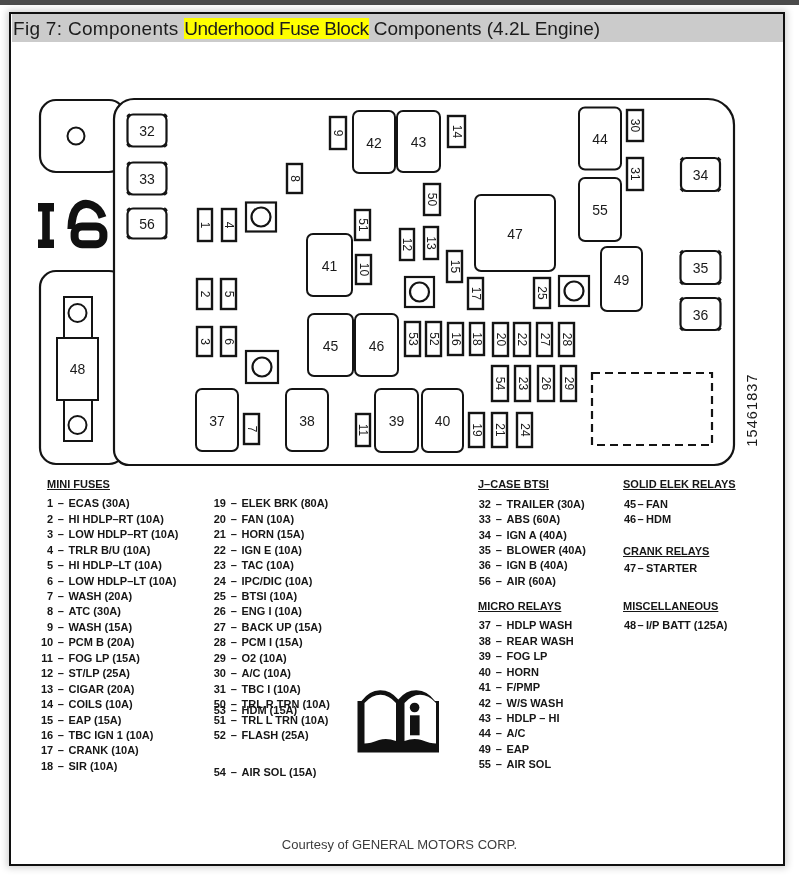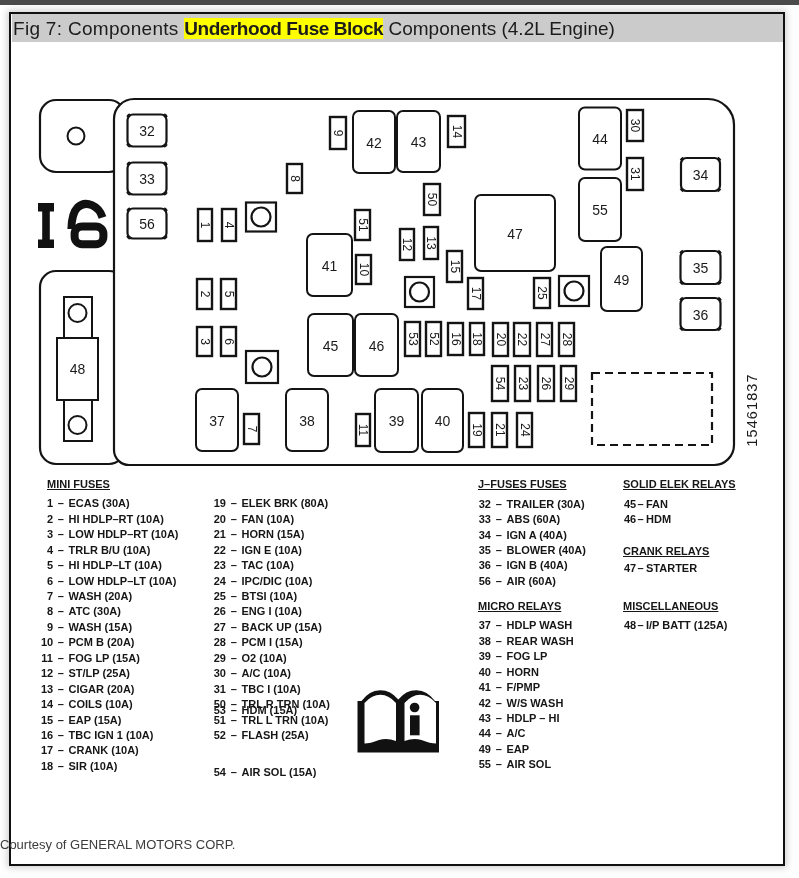--- a/index.html
+++ b/index.html
@@ -5,28 +5,28 @@
   html,body{margin:0;padding:0;}
   body{width:799px;height:878px;position:relative;background:#fff;
        font-family:"Liberation Sans",sans-serif;overflow:hidden;}
   #topbar{position:absolute;left:0;top:0;width:799px;height:5px;background:#4b4b4b;}
   #frame{position:absolute;left:9px;top:12px;width:776px;height:854px;
          border:2.5px solid #101010;box-sizing:border-box;background:#fff;
          box-shadow:0 0 7px 2px rgba(0,0,0,0.18);}
   #hdrbar{position:absolute;left:11.5px;top:14px;width:771px;height:28px;background:#cbcbcb;}
   #hdrtext{position:absolute;left:13px;top:18px;font-size:19px;color:#1c1c1c;white-space:pre;}
   #hdrtext .p1{letter-spacing:0.3px;}
-  #hdrtext .hl{letter-spacing:-0.45px;font-weight:bold;}
+  #hdrtext .hl{letter-spacing:-0.45px;}
   #hdrtext .hl{background:#ffff00;}
   .L{position:absolute;font-weight:bold;font-size:11px;color:#161616;white-space:pre;}
   .n{display:inline-block;text-align:right;}
   .d{display:inline-block;text-align:center;}
   .H{position:absolute;font-weight:bold;font-size:11px;color:#161616;
      text-decoration:underline;white-space:pre;}
-  #courtesy{position:absolute;left:0;top:837px;width:799px;
+  #courtesy{position:absolute;left:0;top:837px;width:799px;text-align:center;
             font-size:13px;color:#3c3c3c;}
   .dg{position:absolute;left:0;top:0;}
 </style>
 </head>
 <body>
 
 <div id="topbar"></div>
 
 <div id="frame"></div>
 
@@ -366,21 +366,21 @@
 <div class="L" style="left:213px;top:636.2px"><span class="n" style="width:13px">28</span><span class="d" style="width:15.5px">–</span>PCM I (15A)</div>
 <div class="L" style="left:213px;top:651.7px"><span class="n" style="width:13px">29</span><span class="d" style="width:15.5px">–</span>O2 (10A)</div>
 <div class="L" style="left:213px;top:667.1px"><span class="n" style="width:13px">30</span><span class="d" style="width:15.5px">–</span>A/C (10A)</div>
 <div class="L" style="left:213px;top:682.6px"><span class="n" style="width:13px">31</span><span class="d" style="width:15.5px">–</span>TBC I (10A)</div>
 <div class="L" style="left:213px;top:698.0px"><span class="n" style="width:13px">50</span><span class="d" style="width:15.5px">–</span>TRL R TRN (10A)</div>
 <div class="L" style="left:213px;top:713.5px"><span class="n" style="width:13px">51</span><span class="d" style="width:15.5px">–</span>TRL L TRN (10A)</div>
 <div class="L" style="left:213px;top:729.0px"><span class="n" style="width:13px">52</span><span class="d" style="width:15.5px">–</span>FLASH (25A)</div>
 <div class="L" style="left:213px;top:704px"><span class="n" style="width:13px">53</span><span class="d" style="width:15.5px">–</span>HDM (15A)</div>
 <div class="L" style="left:213px;top:766px"><span class="n" style="width:13px">54</span><span class="d" style="width:15.5px">–</span>AIR SOL (15A)</div>
 
-<div class="H" style="left:478px;top:478.4px">J–FUSES FUSES</div>
+<div class="H" style="left:478px;top:478.4px">J–CASE BTSI</div>
 <div class="L" style="left:478px;top:497.6px"><span class="n" style="width:13px">32</span><span class="d" style="width:15.5px">–</span>TRAILER (30A)</div>
 <div class="L" style="left:478px;top:513.0px"><span class="n" style="width:13px">33</span><span class="d" style="width:15.5px">–</span>ABS (60A)</div>
 <div class="L" style="left:478px;top:528.5px"><span class="n" style="width:13px">34</span><span class="d" style="width:15.5px">–</span>IGN A (40A)</div>
 <div class="L" style="left:478px;top:543.9px"><span class="n" style="width:13px">35</span><span class="d" style="width:15.5px">–</span>BLOWER (40A)</div>
 <div class="L" style="left:478px;top:559.4px"><span class="n" style="width:13px">36</span><span class="d" style="width:15.5px">–</span>IGN B (40A)</div>
 <div class="L" style="left:478px;top:574.8px"><span class="n" style="width:13px">56</span><span class="d" style="width:15.5px">–</span>AIR (60A)</div>
 
 <div class="H" style="left:478px;top:600.2px">MICRO RELAYS</div>
 <div class="L" style="left:478px;top:619.3px"><span class="n" style="width:13px">37</span><span class="d" style="width:15.5px">–</span>HDLP WASH</div>
 <div class="L" style="left:478px;top:634.8px"><span class="n" style="width:13px">38</span><span class="d" style="width:15.5px">–</span>REAR WASH</div>

